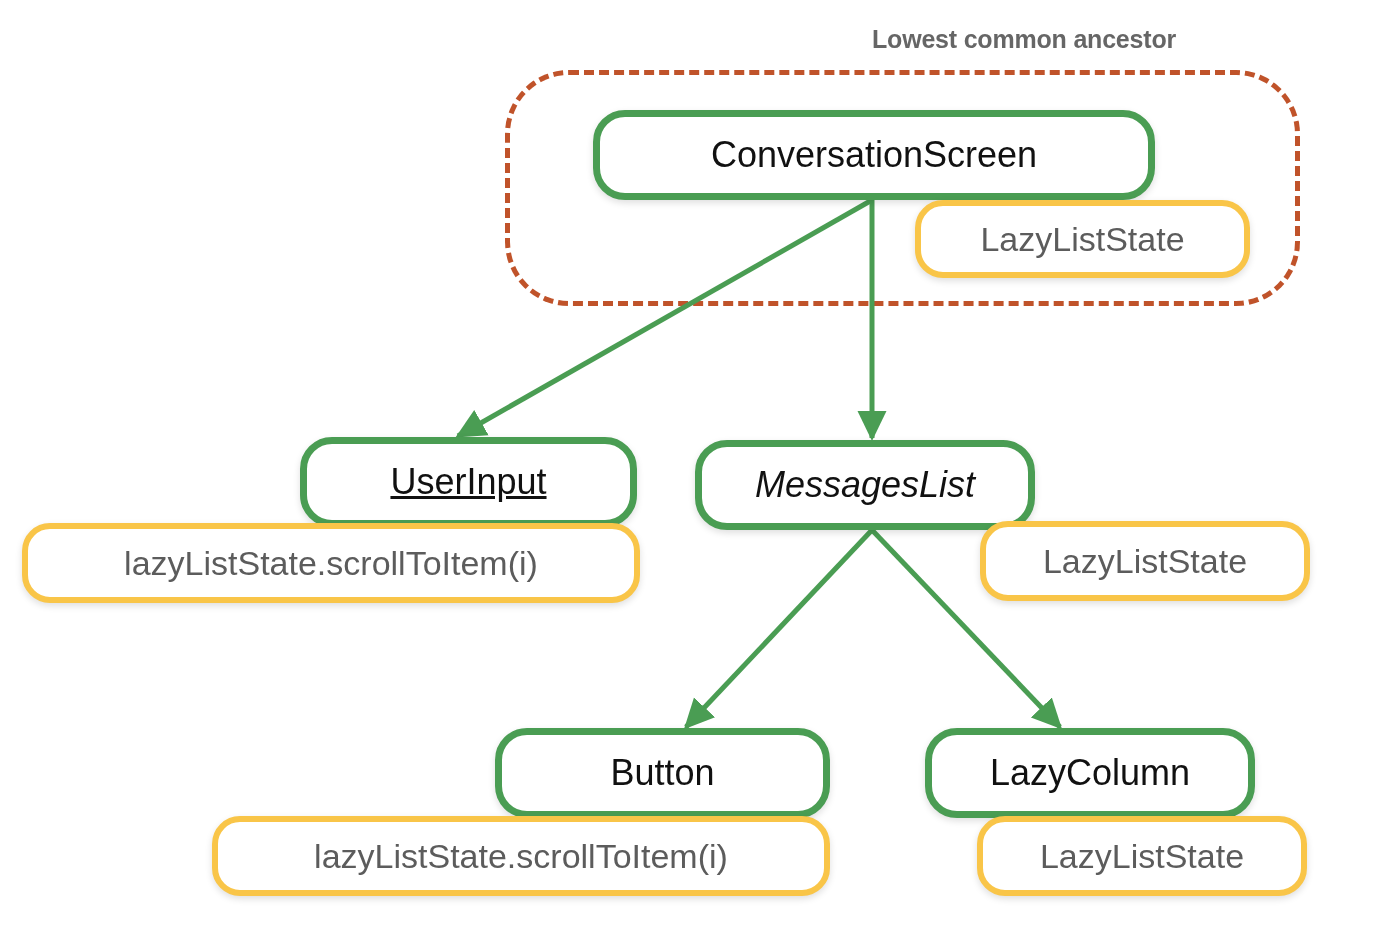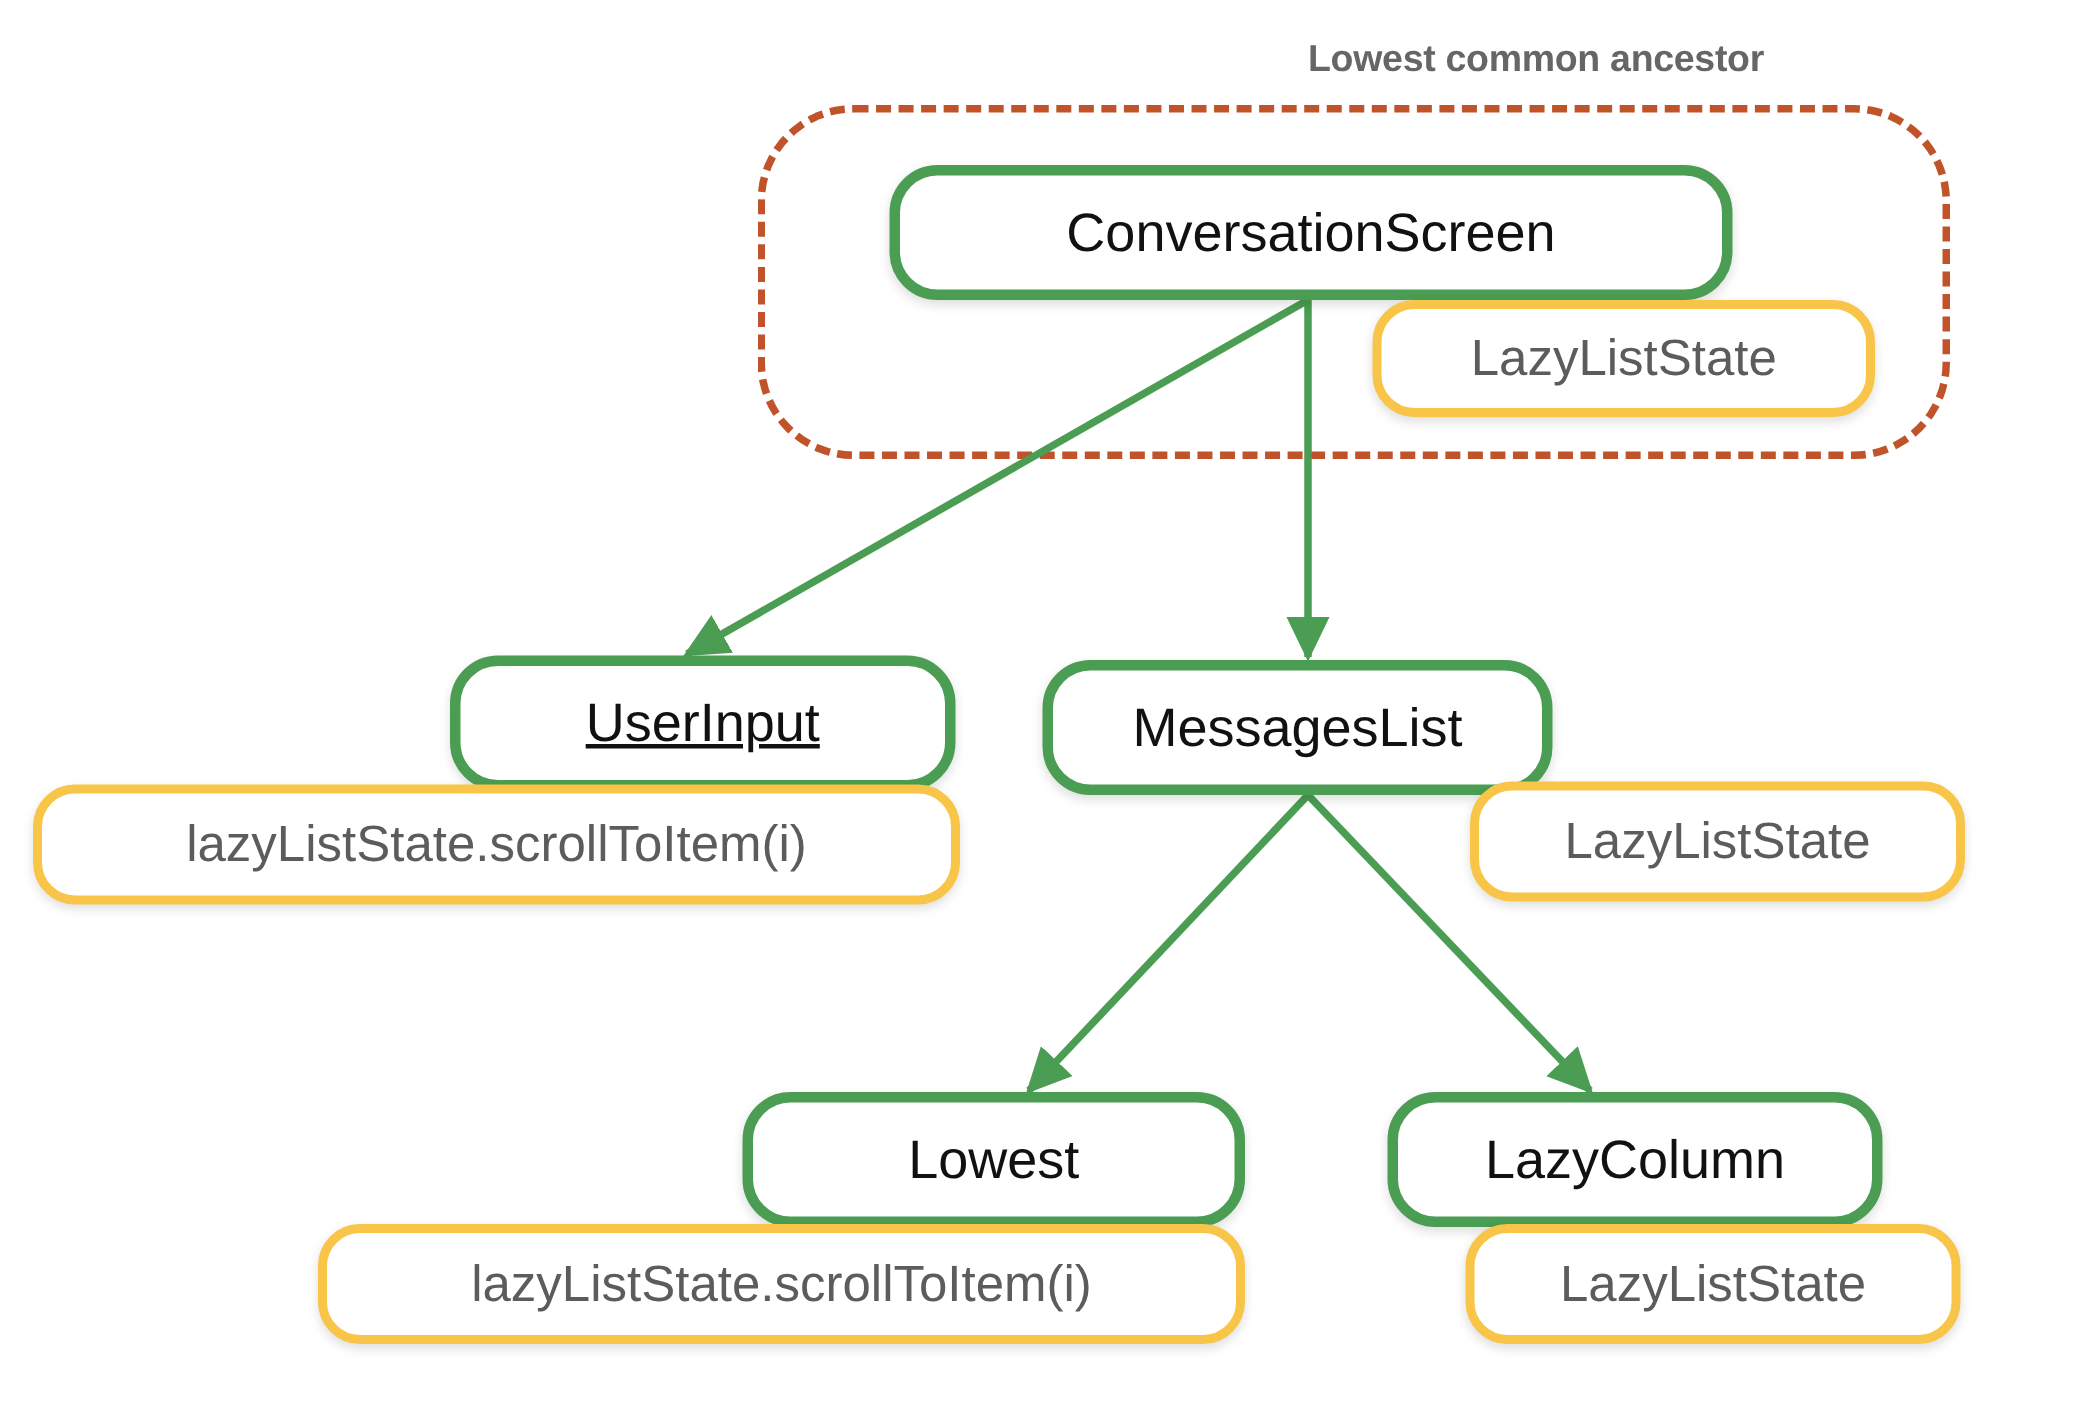--- a/index.html
+++ b/index.html
@@ -99,25 +99,25 @@
     <line x1="872" y1="530" x2="1060" y2="727" stroke="#4a9d53" stroke-width="5" marker-end="url(#arrowhead)"></line>
   </svg>
 
   <div id="nodes">
       <div class="node green" style="left: 593px; top: 110px; width: 562px; height: 90px;">
         <span class="label">ConversationScreen</span>
       </div>
       <div class="node green" style="left: 300px; top: 437px; width: 337px; height: 90px; text-decoration: underline;">
         <span class="label">UserInput</span>
       </div>
-      <div class="node green" style="left: 695px; top: 440px; width: 340px; height: 90px;">
+      <div class="node green" style="left: 695px; top: 440px; width: 340px; height: 90px; font-style: italic;">
         <span class="label">MessagesList</span>
       </div>
       <div class="node green" style="left: 495px; top: 728px; width: 335px; height: 90px;">
-        <span class="label">Lowest</span>
+        <span class="label">Button</span>
       </div>
       <div class="node green" style="left: 925px; top: 728px; width: 330px; height: 90px;">
         <span class="label">LazyColumn</span>
       </div>
       <div class="node yellow" style="left: 915px; top: 200px; width: 335px; height: 78px;">
         <span class="label">LazyListState</span>
       </div>
       <div class="node yellow" style="left: 22px; top: 523px; width: 618px; height: 80px;">
         <span class="label">lazyListState.scrollToItem(i)</span>
       </div>

